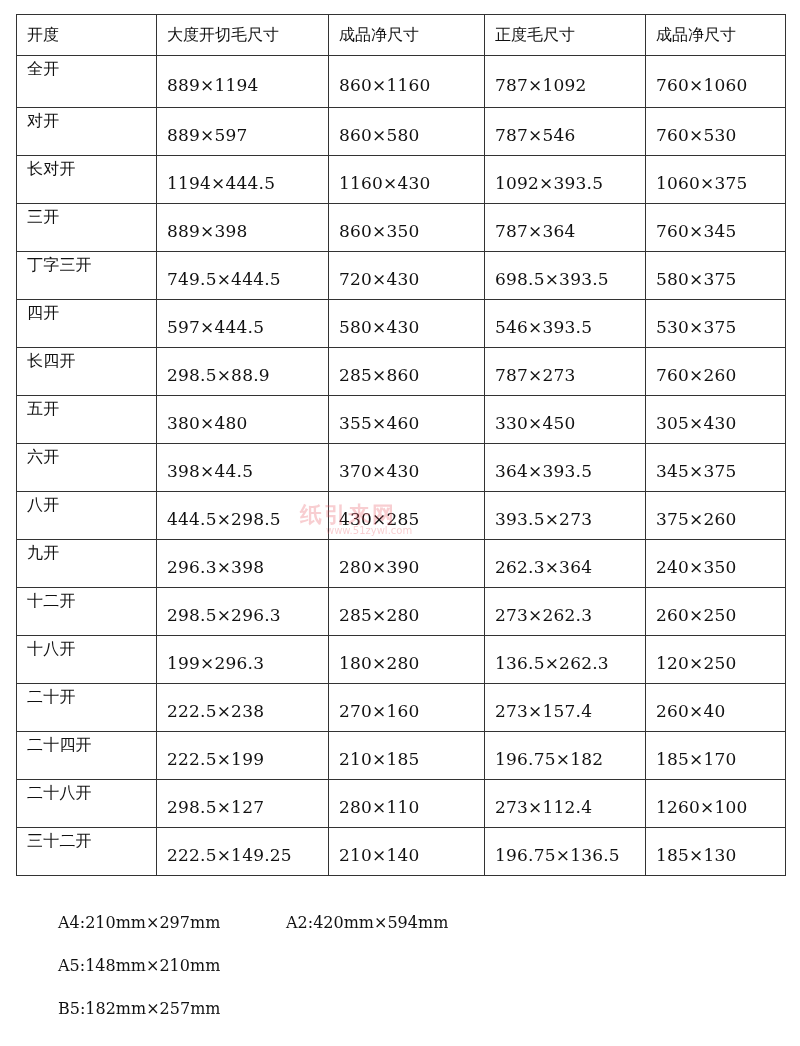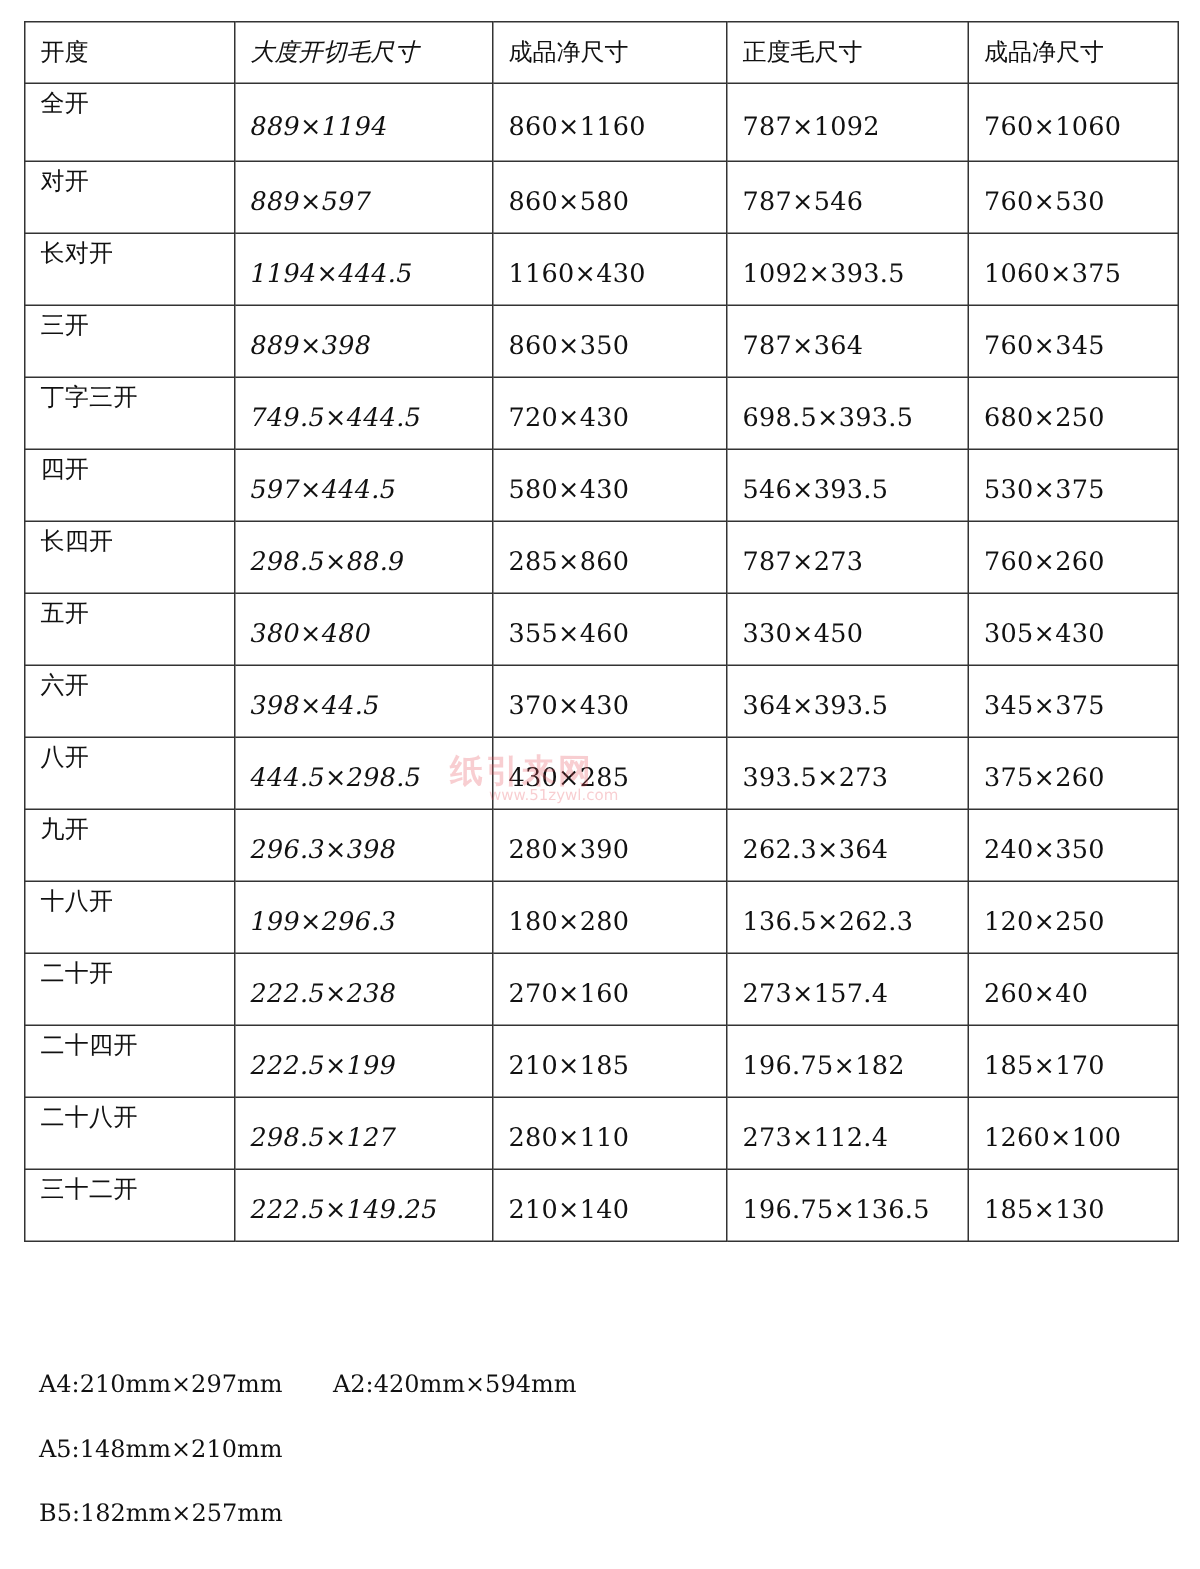--- a/index.html
+++ b/index.html
@@ -9,30 +9,30 @@
                  border: 1.5px solid #333; padding-left: 48px; }
   .sheet-table td, .sheet-table th { border: 1.5px solid #333; padding: 0 0 0 10px;
                  font-weight: normal; text-align: left; vertical-align: middle; }
   .sheet-table th { height: 40px; font-family: "DejaVu Sans", "Liberation Sans", sans-serif;
                  font-size: 16px; }
   .sheet-table td { height: 41px; font-size: 17px; letter-spacing: 0.2px; }
   .sheet-table tr.first td { height: 45px; }
   .sheet-table td.name { font-family: "DejaVu Sans", "Liberation Sans", sans-serif;
                  font-size: 16px; vertical-align: top; padding-top: 3px; }
   .sheet-table td.val { padding-top: 6px; }
-  .c0 { width: 129px; } .c1 { width: 161px; font-style: italic; } .c2 { width: 145px; }
+  .c0 { width: 129px; } .c1 { width: 161px; } .c2 { width: 145px; }
   .c3 { width: 150px; } .c4 { width: 129px; }
   .watermark { position: absolute; left: 300px; top: 504px; pointer-events: none;
                color: rgba(230,80,90,0.28); font-family: "DejaVu Sans", sans-serif; }
   .watermark .wm-main { font-size: 22px; font-weight: bold; letter-spacing: 2px; line-height: 22px; }
   .watermark .wm-sub { font-size: 10px; margin-left: 26px; line-height: 10px; }
   .notes { position: absolute; left: 26px; top: 913px; font-size: 16px;
            font-family: "DejaVu Serif", "Liberation Serif", serif; }
   .note-row { height: 43px; display: flex; }
-  .note { width: 196px; }
+  .note { width: 196px; margin-left: 32px; }
 </style>
 </head>
 <body>
 
 <table class="sheet-table">
   <thead>
     <tr>
       <th class="c0">开度</th>
       <th class="c1">大度开切毛尺寸</th>
       <th class="c2">成品净尺寸</th>
@@ -67,21 +67,21 @@
         <td class="c1 val">889×398</td>
         <td class="c2 val">860×350</td>
         <td class="c3 val">787×364</td>
         <td class="c4 val">760×345</td>
       </tr>
       <tr>
         <td class="c0 name">丁字三开</td>
         <td class="c1 val">749.5×444.5</td>
         <td class="c2 val">720×430</td>
         <td class="c3 val">698.5×393.5</td>
-        <td class="c4 val">680×250</td>
+        <td class="c4 val">580×375</td>
       </tr>
       <tr>
         <td class="c0 name">四开</td>
         <td class="c1 val">597×444.5</td>
         <td class="c2 val">580×430</td>
         <td class="c3 val">546×393.5</td>
         <td class="c4 val">530×375</td>
       </tr>
       <tr>
         <td class="c0 name">长四开</td>
@@ -110,20 +110,27 @@
         <td class="c2 val">430×285</td>
         <td class="c3 val">393.5×273</td>
         <td class="c4 val">375×260</td>
       </tr>
       <tr>
         <td class="c0 name">九开</td>
         <td class="c1 val">296.3×398</td>
         <td class="c2 val">280×390</td>
         <td class="c3 val">262.3×364</td>
         <td class="c4 val">240×350</td>
+      </tr>
+      <tr>
+        <td class="c0 name">十二开</td>
+        <td class="c1 val">298.5×296.3</td>
+        <td class="c2 val">285×280</td>
+        <td class="c3 val">273×262.3</td>
+        <td class="c4 val">260×250</td>
       </tr>
       <tr>
         <td class="c0 name">十八开</td>
         <td class="c1 val">199×296.3</td>
         <td class="c2 val">180×280</td>
         <td class="c3 val">136.5×262.3</td>
         <td class="c4 val">120×250</td>
       </tr>
       <tr>
         <td class="c0 name">二十开</td>

